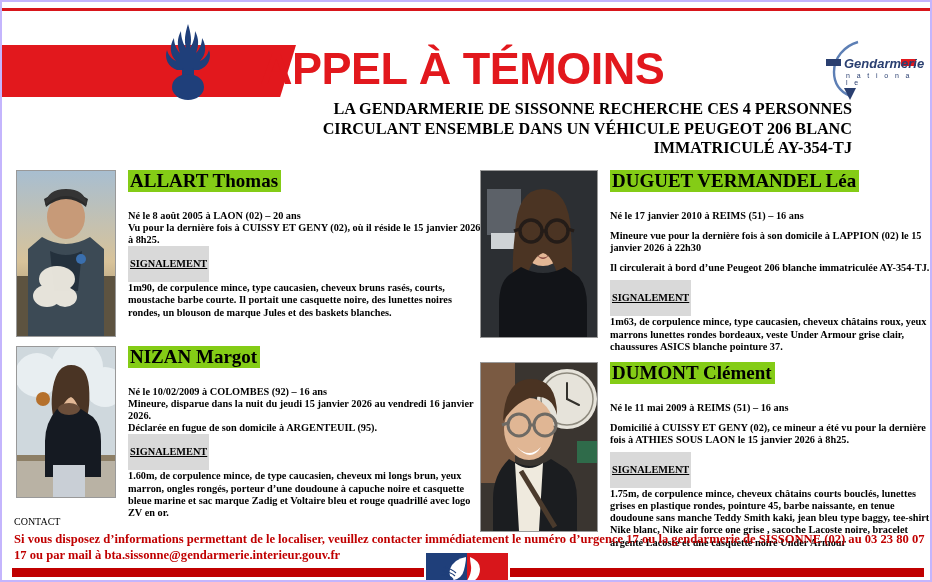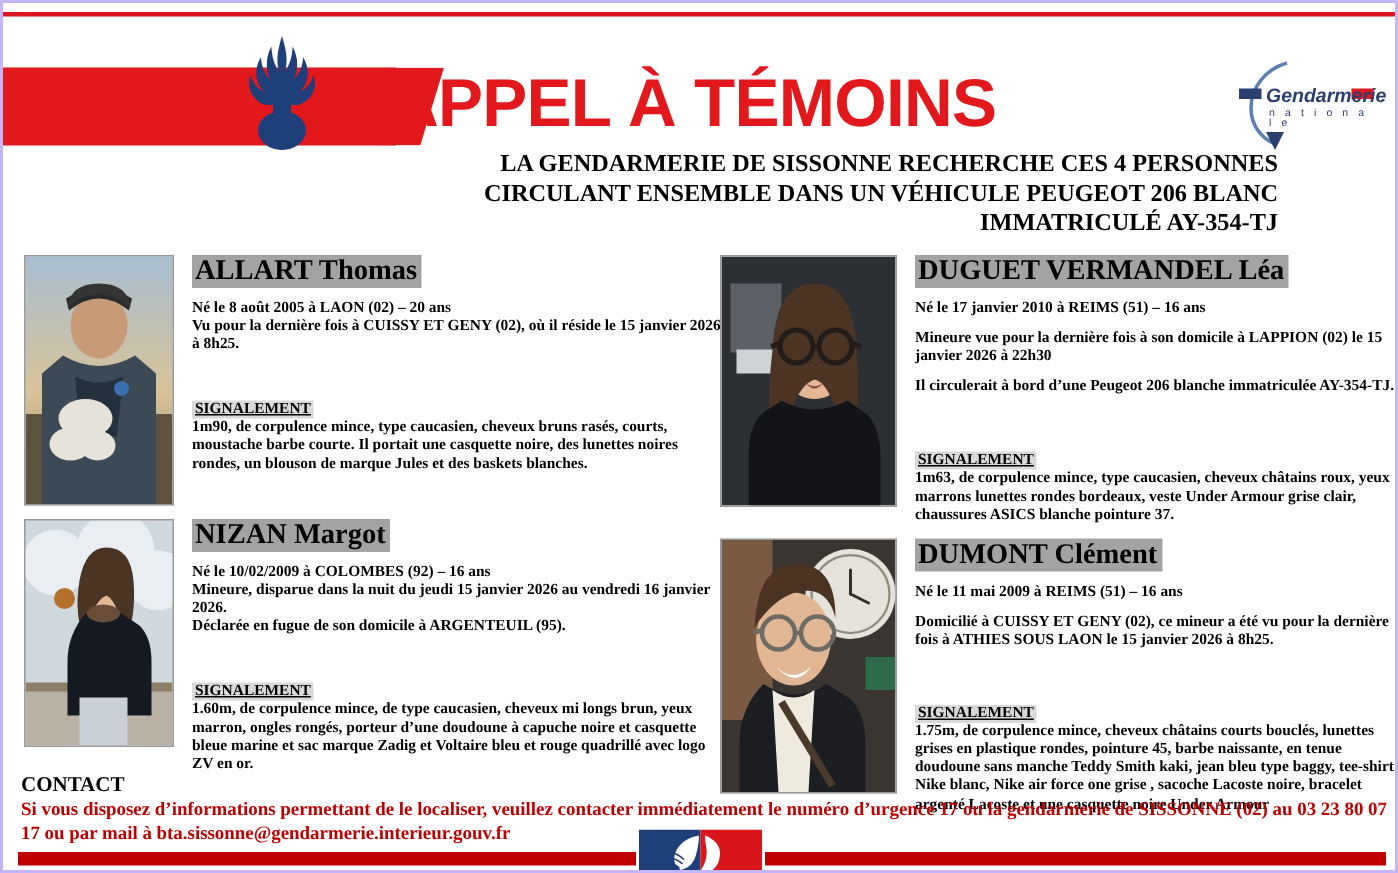--- a/index.html
+++ b/index.html
@@ -103,41 +103,40 @@
     flex: 1 1 auto;
     padding-left: 12px;
     font-size: 10.3px;
     line-height: 12.1px;
     font-weight: bold;
     color: #000;
   }
   .person-name {
     font-size: 19px;
     font-weight: bold;
-    background: #a3a3a3;
+    background: #84cc16;
     display: inline-block;
     padding: 0 3px 1px 2px;
     line-height: 21px;
-    margin-bottom: 8px;
+    margin-bottom: 18px;
   }
   .sig-label {
     font-weight: bold;
     text-decoration: underline;
     background: #d9d9d9;
     display: inline-block;
-    padding: 0 2px;
-    margin-top: 31px;
+    padding: 12px 2px;
   }
   .para { margin: 0; }
   .spacer { height: 9px; }
 
   
   .contact-title {
     position: absolute; left: 12px; top: 514px;
-    font-size: 14px; font-weight: bold; color: #000;
+    font-size: 10px; font-weight: normal; color: #000;
     font-family: "Liberation Serif", "DejaVu Serif", serif;
   }
   .contact-body {
     position: absolute; left: 12px; top: 530px; width: 915px;
     font-size: 12.6px; line-height: 15.5px; font-weight: bold;
     color: #c00000;
   }
   .footer-bar-left {
     position: absolute; left: 10px; top: 566px; width: 412px; height: 9px;
     background: #c00000;

